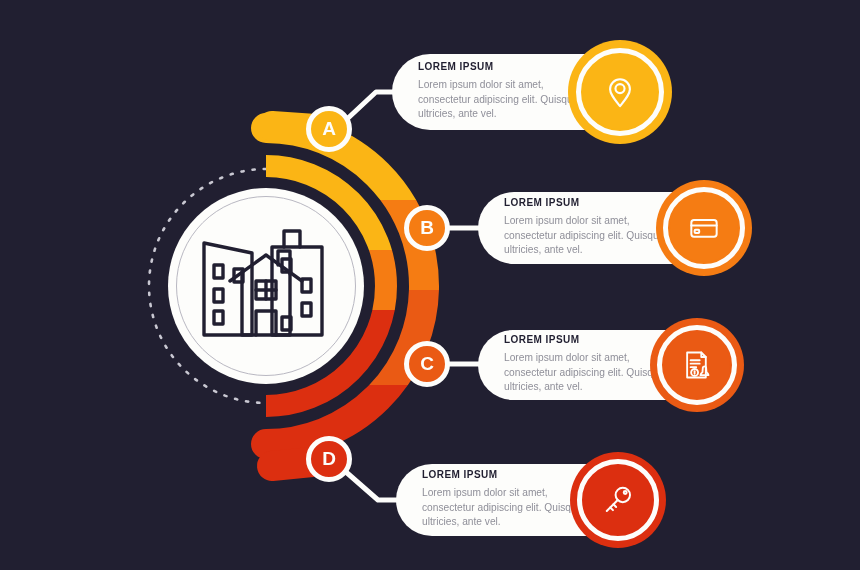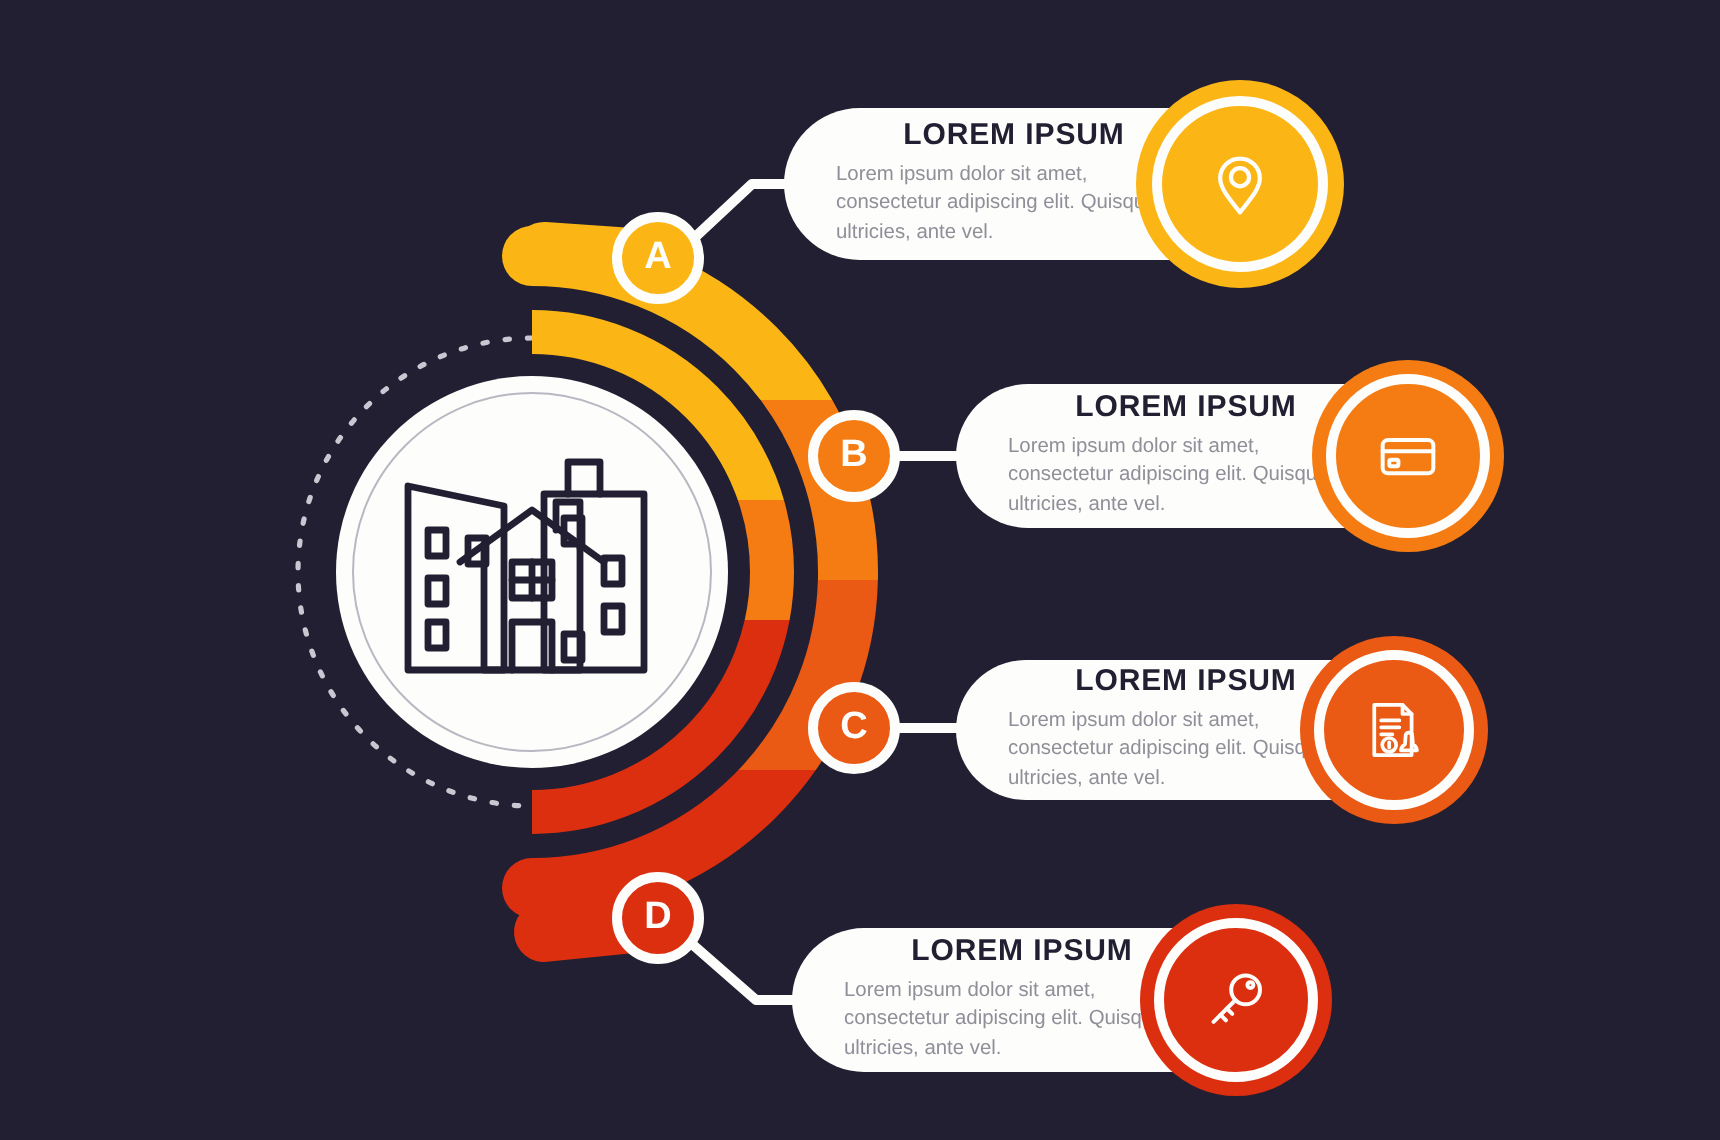--- a/index.html
+++ b/index.html
@@ -32,27 +32,26 @@
     border-radius: 40px;
     box-sizing: border-box;
     display: flex;
     align-items: center;
     z-index: 6;
   }
   .card-text {
     padding: 0 0 0 26px;
   }
   .card-title {
-    font-size: 15px;
+    font-size: 10px;
     font-weight: bold;
     letter-spacing: 0.45px;
     color: #211f31;
     margin: 0 0 6px 0;
     line-height: 1;
-    text-align: center;
   }
   .card-body {
     font-size: 10.2px;
     color: #8f8f99;
     line-height: 1.42;
     margin: 0;
     max-width: 178px;
   }
 
   

